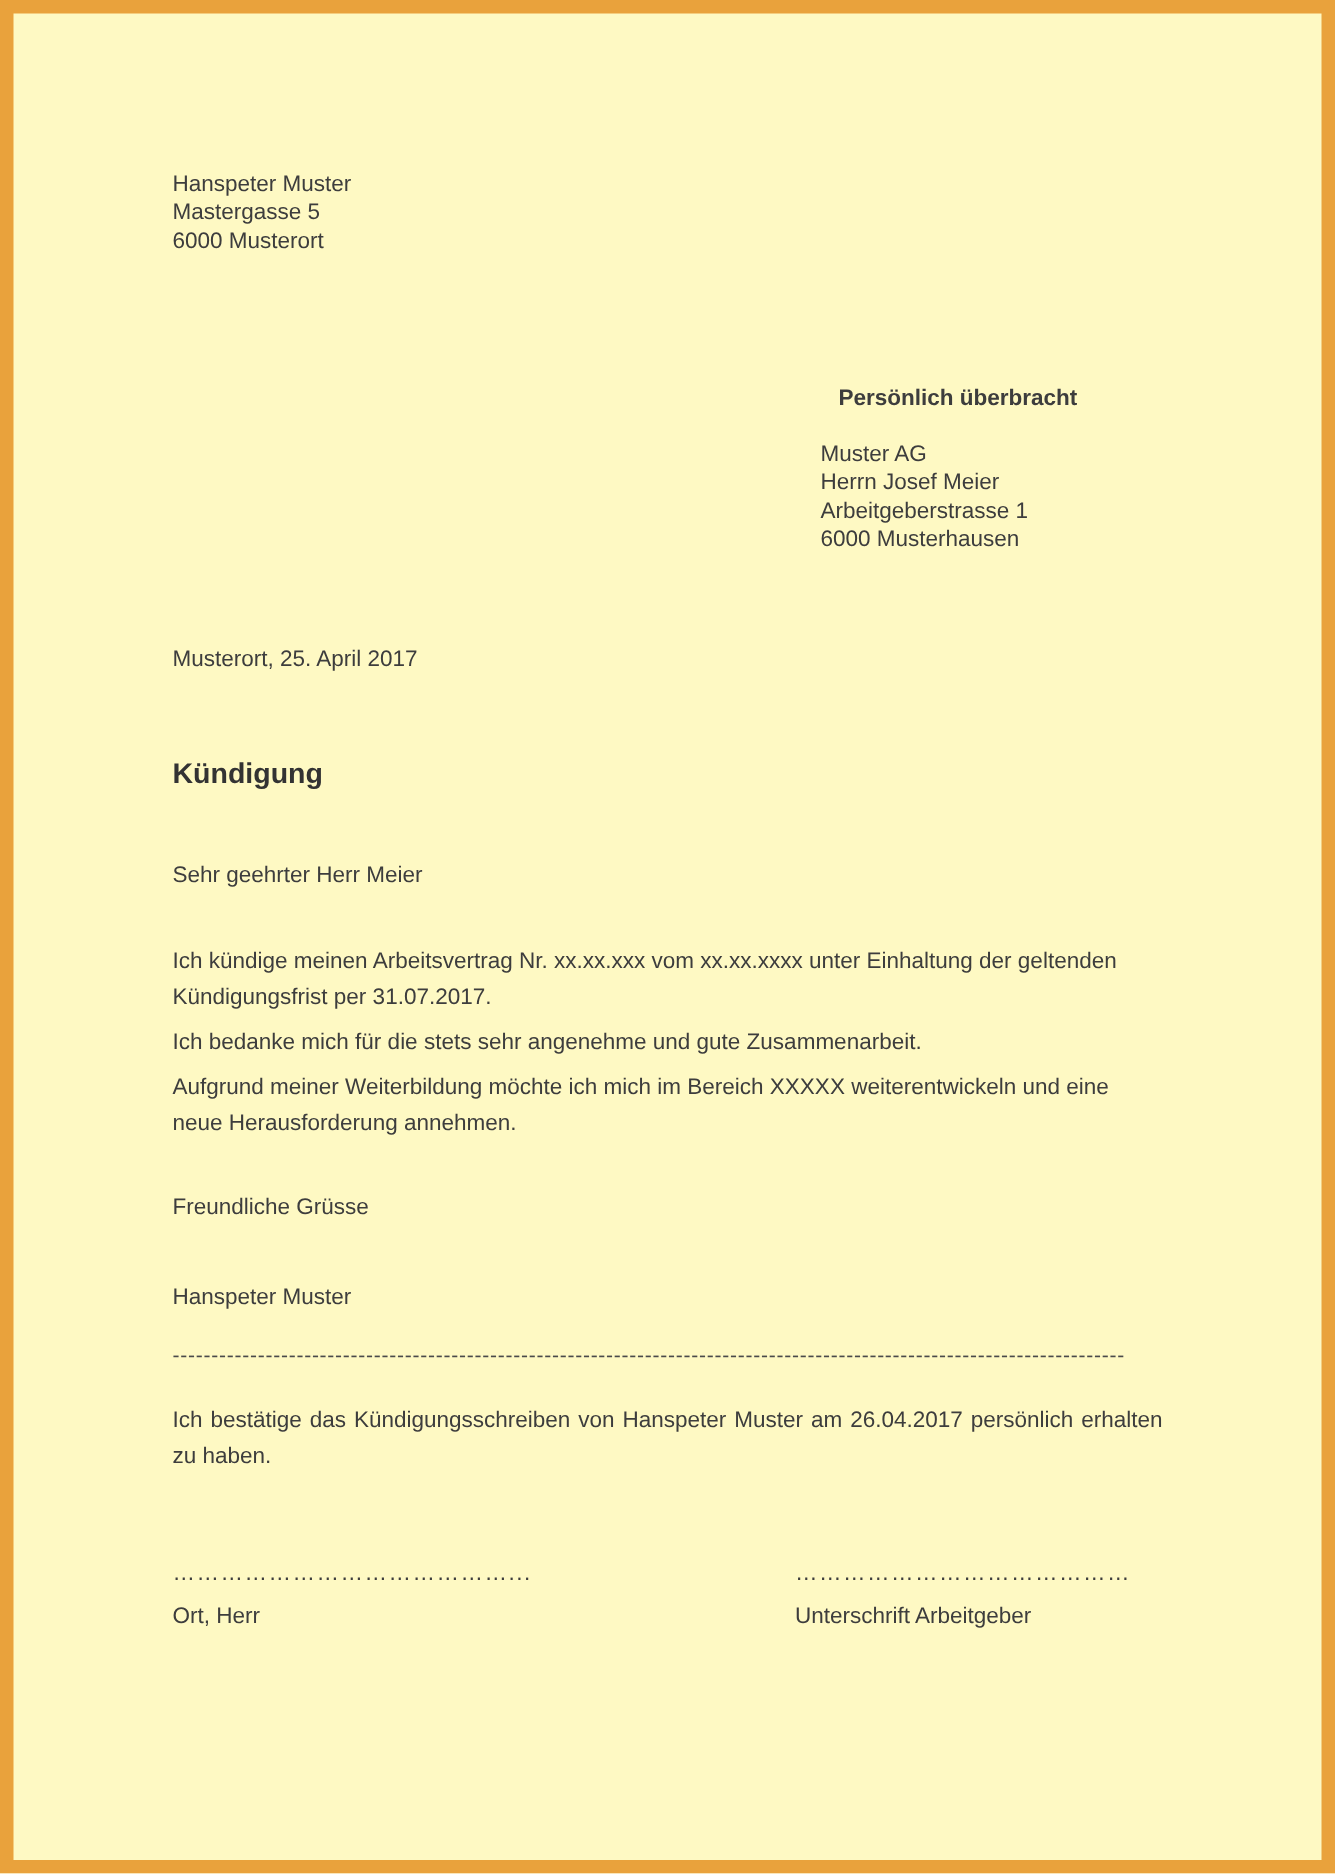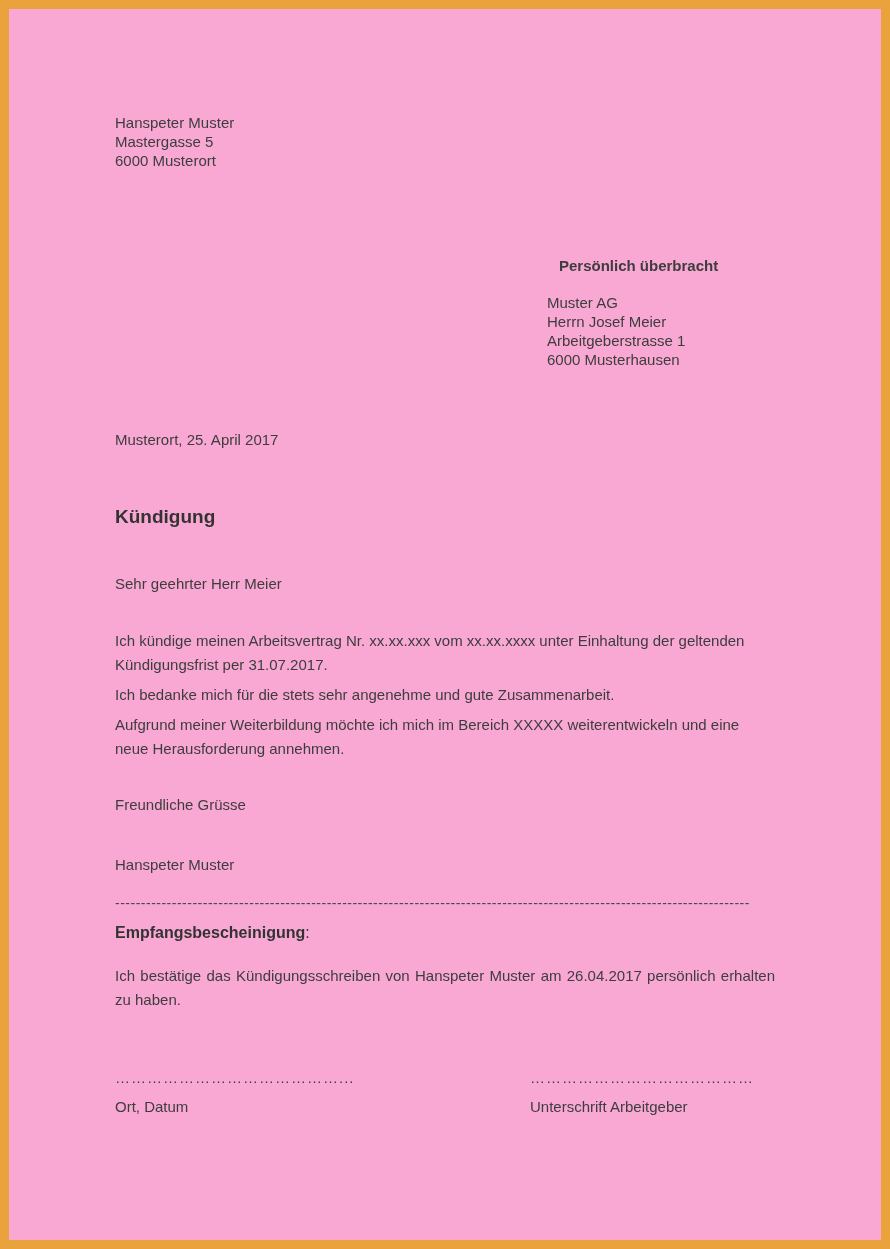--- a/index.html
+++ b/index.html
@@ -6,21 +6,21 @@
     margin: 0;
     padding: 0;
     background: #ffffff;
     font-family: "Liberation Sans", "DejaVu Sans", sans-serif;
   }
   .page {
     width: 890px;
     height: 1249px;
     box-sizing: border-box;
     border: 9px solid #E9A23C;
-    background: #f9a8d4;
+    background: #fef9c3;
     overflow: hidden;
     position: relative;
   }
   .content {
     box-sizing: border-box;
     width: 100%;
     height: 100%;
     padding: 0 106px;
     color: #3d3d3d;
     font-size: 15px;
@@ -122,30 +122,27 @@
       <p>Ich bedanke mich für die stets sehr angenehme und gute Zusammenarbeit.</p>
       <p>Aufgrund meiner Weiterbildung möchte ich mich im Bereich XXXXX weiterentwickeln und eine neue Herausforderung annehmen.</p>
     </div>
 
     <div class="closing">Freundliche Grüsse</div>
 
     <div class="sig-name">Hanspeter Muster</div>
 
     <div class="sep">--------------------------------------------------------------------------------------------------------------------------------------------------------------------------------</div>
 
-    <div class="receipt-heading">
-      <span class="bold">Empfangsbescheinigung</span><span>:</span>
-    </div>
 
     <p class="receipt-text">Ich bestätige das Kündigungsschreiben von Hanspeter Muster am 26.04.2017 persönlich erhalten zu haben.</p>
 
     <div class="sig-row">
       <div class="sig-col-left">
         <div class="dots">……………………………………...</div>
-        <div class="sig-label">Ort, Datum</div>
+        <div class="sig-label">Ort, Herr</div>
       </div>
       <div class="sig-col-right">
         <div class="dots">……………………………………</div>
         <div class="sig-label">Unterschrift Arbeitgeber</div>
       </div>
     </div>
 
   </div>
 </div>
 

